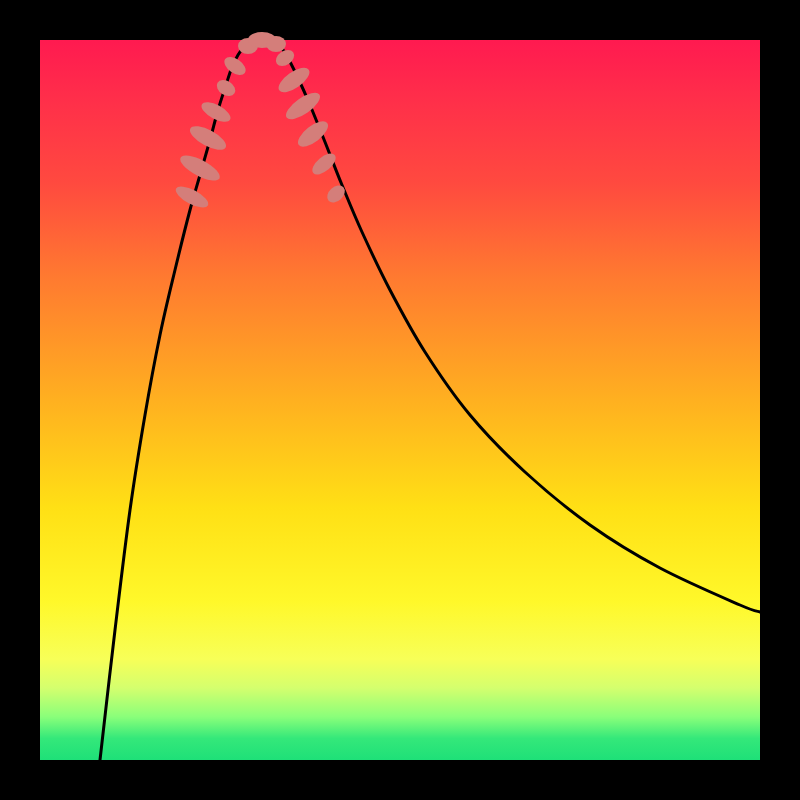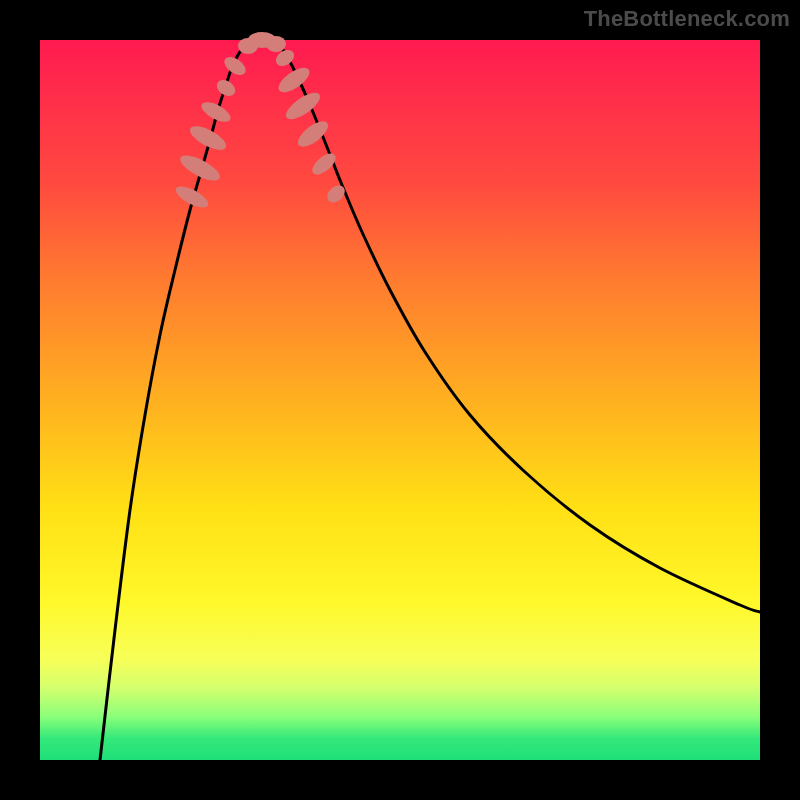--- a/index.html
+++ b/index.html
@@ -67,21 +67,20 @@
   }
   .marker {
     fill: #d47e7a;
     stroke: none;
   }
 </style>
 </head>
 <body>
 
 <div class="frame">
-  <div class="watermark">TheBottleneck.com</div>
 
   <div class="plot">
     <svg class="curve" viewBox="0 0 720 720" preserveAspectRatio="none">
       <path id="curve-path" d="M 60 720 C 62.5 698.3, 70.0 631.7, 75 590 C 80.0 548.3, 85.0 505.8, 90 470 C 95.0 434.2, 100.0 404.2, 105 375 C 110.0 345.8, 115.0 319.2, 120 295 C 125.0 270.8, 130.0 250.8, 135 230 C 140.0 209.2, 145.8 185.8, 150 170 C 154.2 154.2, 156.7 146.7, 160 135 C 163.3 123.3, 167.0 110.8, 170 100 C 173.0 89.2, 175.3 79.2, 178 70 C 180.7 60.8, 183.7 52.2, 186 45 C 188.3 37.8, 190.0 32.0, 192 27 C 194.0 22.0, 195.8 18.7, 198 15 C 200.2 11.3, 203.8 6.7, 205 5 C 206.2 3.3, 203.8 5.5, 205 5 C 206.2 4.5, 209.7 2.8, 212 2 C 214.3 1.2, 216.7 0.3, 219 0 C 221.3 -0.3, 223.7 -0.3, 226 0 C 228.3 0.3, 230.7 1.2, 233 2 C 235.3 2.8, 238.8 4.5, 240 5 C 241.2 5.5, 238.7 2.8, 240 5 C 241.3 7.2, 245.0 12.5, 248 18 C 251.0 23.5, 254.3 30.2, 258 38 C 261.7 45.8, 265.5 54.3, 270 65 C 274.5 75.7, 279.7 88.7, 285 102 C 290.3 115.3, 295.8 130.0, 302 145 C 308.2 160.0, 314.0 174.5, 322 192 C 330.0 209.5, 339.5 230.0, 350 250 C 360.5 270.0, 371.7 291.2, 385 312 C 398.3 332.8, 413.3 355.0, 430 375 C 446.7 395.0, 465.0 413.7, 485 432 C 505.0 450.3, 527.5 469.0, 550 485 C 572.5 501.0, 595.0 514.7, 620 528 C 645.0 541.3, 683.3 557.7, 700 565 C 716.7 572.3, 716.7 570.8, 720 572"></path>
       <g id="markers-group">
           <ellipse cx="152" cy="157" rx="7" ry="18" class="marker" transform="rotate(-62 152 157)"></ellipse>
           <ellipse cx="160" cy="128" rx="8" ry="22" class="marker" transform="rotate(-62 160 128)"></ellipse>
           <ellipse cx="168" cy="98" rx="8" ry="20" class="marker" transform="rotate(-62 168 98)"></ellipse>
           <ellipse cx="176" cy="72" rx="7" ry="16" class="marker" transform="rotate(-62 176 72)"></ellipse>
           <ellipse cx="186" cy="48" rx="7" ry="10" class="marker" transform="rotate(-58 186 48)"></ellipse>

